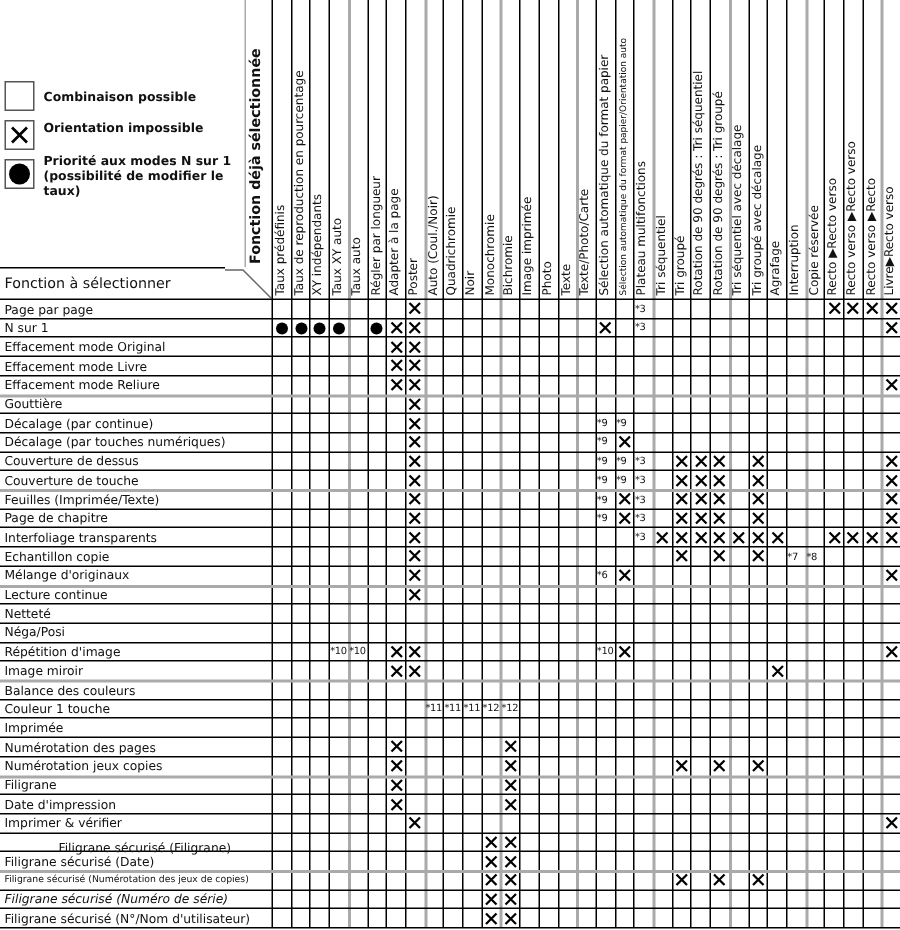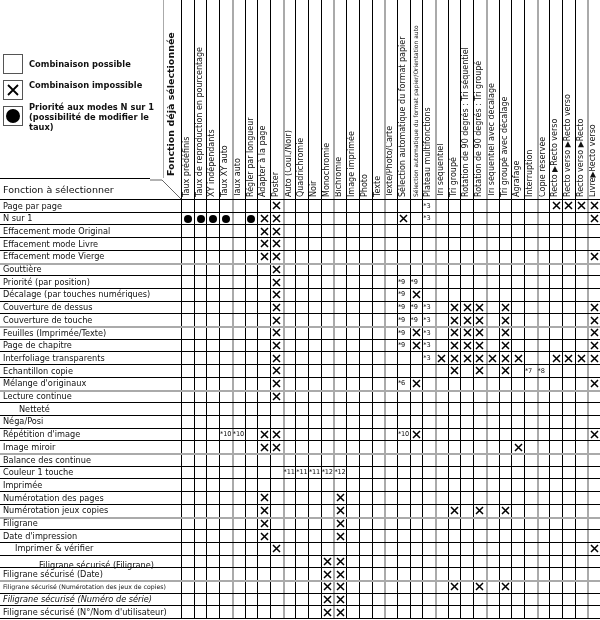--- a/index.html
+++ b/index.html
@@ -32,21 +32,21 @@
 
 <div class="legend">
   <div class="legend-box" style="top:54px;"></div>
   <div class="legend-text" style="top:59px;">Combinaison possible</div>
 
   <div class="legend-box" style="top:80px;">
     <svg width="14" height="14" viewBox="0 0 14 14">
         <path d="M2 2 L12 12 M12 2 L2 12" stroke="#000" stroke-width="1.8"></path>
       </svg>
   </div>
-  <div class="legend-text" style="top:80px;">Combinaison impossible</div>
+  <div class="legend-text" style="top:80px;">Orientation impossible</div>
 
   <div class="legend-box" style="top:106px;">
     <span class="dot" style="width:14px;height:14px;"></span>
   </div>
   <div class="legend-text" style="top:102px;">Priorité aux modes N sur 1 (possibilité de modifier le taux)</div>
 </div>
 
 <div class="corner-title">
   <span>Fonction déjà sélectionnée</span>
 </div>
@@ -304,21 +304,21 @@
     <div class="cell-mark" style="left: 258.2px; top: 238.1px; width: 11.7px; height: 11.7px;">
       <svg width="9" height="9" viewBox="0 0 9 9">
         <path d="M1 1 L8 8 M8 1 L1 8" stroke="#000" stroke-width="1.5"></path>
       </svg>
     </div>
     <div class="cell-mark" style="left: 270.9px; top: 238.1px; width: 11.7px; height: 11.7px;">
       <svg width="9" height="9" viewBox="0 0 9 9">
         <path d="M1 1 L8 8 M8 1 L1 8" stroke="#000" stroke-width="1.5"></path>
       </svg>
     </div>
-    <div class="row-label" style="top: 250.3px;">Effacement mode Vierge</div>
+    <div class="row-label" style="top: 250.3px;">Effacement mode Reliure</div>
     <div class="cell-mark" style="left: 258.2px; top: 250.8px; width: 11.7px; height: 11.7px;">
       <svg width="9" height="9" viewBox="0 0 9 9">
         <path d="M1 1 L8 8 M8 1 L1 8" stroke="#000" stroke-width="1.5"></path>
       </svg>
     </div>
     <div class="cell-mark" style="left: 270.9px; top: 250.8px; width: 11.7px; height: 11.7px;">
       <svg width="9" height="9" viewBox="0 0 9 9">
         <path d="M1 1 L8 8 M8 1 L1 8" stroke="#000" stroke-width="1.5"></path>
       </svg>
     </div>
@@ -326,21 +326,21 @@
       <svg width="9" height="9" viewBox="0 0 9 9">
         <path d="M1 1 L8 8 M8 1 L1 8" stroke="#000" stroke-width="1.5"></path>
       </svg>
     </div>
     <div class="row-label" style="top: 263px;">Gouttière</div>
     <div class="cell-mark" style="left: 270.9px; top: 263.5px; width: 11.7px; height: 11.7px;">
       <svg width="9" height="9" viewBox="0 0 9 9">
         <path d="M1 1 L8 8 M8 1 L1 8" stroke="#000" stroke-width="1.5"></path>
       </svg>
     </div>
-    <div class="row-label" style="top: 275.7px;">Priorité (par position)</div>
+    <div class="row-label" style="top: 275.7px;">Décalage (par continue)</div>
     <div class="cell-mark" style="left: 270.9px; top: 276.2px; width: 11.7px; height: 11.7px;">
       <svg width="9" height="9" viewBox="0 0 9 9">
         <path d="M1 1 L8 8 M8 1 L1 8" stroke="#000" stroke-width="1.5"></path>
       </svg>
     </div>
     <div class="cell-mark note" style="left: 397.9px; top: 276.2px; width: 16.7px; height: 11.7px;">*9</div>
     <div class="cell-mark note" style="left: 410.6px; top: 276.2px; width: 16.7px; height: 11.7px;">*9</div>
     <div class="row-label" style="top: 288.4px;">Décalage (par touches numériques)</div>
     <div class="cell-mark" style="left: 270.9px; top: 288.9px; width: 11.7px; height: 11.7px;">
       <svg width="9" height="9" viewBox="0 0 9 9">
@@ -598,21 +598,21 @@
       <svg width="9" height="9" viewBox="0 0 9 9">
         <path d="M1 1 L8 8 M8 1 L1 8" stroke="#000" stroke-width="1.5"></path>
       </svg>
     </div>
     <div class="row-label" style="top: 390px;">Lecture continue</div>
     <div class="cell-mark" style="left: 270.9px; top: 390.5px; width: 11.7px; height: 11.7px;">
       <svg width="9" height="9" viewBox="0 0 9 9">
         <path d="M1 1 L8 8 M8 1 L1 8" stroke="#000" stroke-width="1.5"></path>
       </svg>
     </div>
-    <div class="row-label" style="top: 402.7px; margin-left: 16px;">Netteté</div>
+    <div class="row-label" style="top: 402.7px;">Netteté</div>
     <div class="row-label" style="top: 415.4px;">Néga/Posi</div>
     <div class="row-label" style="top: 428.1px;">Répétition d'image</div>
     <div class="cell-mark note" style="left: 220.1px; top: 428.6px; width: 16.7px; height: 11.7px;">*10</div>
     <div class="cell-mark note" style="left: 232.8px; top: 428.6px; width: 16.7px; height: 11.7px;">*10</div>
     <div class="cell-mark" style="left: 258.2px; top: 428.6px; width: 11.7px; height: 11.7px;">
       <svg width="9" height="9" viewBox="0 0 9 9">
         <path d="M1 1 L8 8 M8 1 L1 8" stroke="#000" stroke-width="1.5"></path>
       </svg>
     </div>
     <div class="cell-mark" style="left: 270.9px; top: 428.6px; width: 11.7px; height: 11.7px;">
@@ -640,21 +640,21 @@
     <div class="cell-mark" style="left: 270.9px; top: 441.3px; width: 11.7px; height: 11.7px;">
       <svg width="9" height="9" viewBox="0 0 9 9">
         <path d="M1 1 L8 8 M8 1 L1 8" stroke="#000" stroke-width="1.5"></path>
       </svg>
     </div>
     <div class="cell-mark" style="left: 512.2px; top: 441.3px; width: 11.7px; height: 11.7px;">
       <svg width="9" height="9" viewBox="0 0 9 9">
         <path d="M1 1 L8 8 M8 1 L1 8" stroke="#000" stroke-width="1.5"></path>
       </svg>
     </div>
-    <div class="row-label" style="top: 453.5px;">Balance des continue</div>
+    <div class="row-label" style="top: 453.5px;">Balance des couleurs</div>
     <div class="row-label" style="top: 466.2px;">Couleur 1 touche</div>
     <div class="cell-mark note" style="left: 283.6px; top: 466.7px; width: 16.7px; height: 11.7px;">*11</div>
     <div class="cell-mark note" style="left: 296.3px; top: 466.7px; width: 16.7px; height: 11.7px;">*11</div>
     <div class="cell-mark note" style="left: 309px; top: 466.7px; width: 16.7px; height: 11.7px;">*11</div>
     <div class="cell-mark note" style="left: 321.7px; top: 466.7px; width: 16.7px; height: 11.7px;">*12</div>
     <div class="cell-mark note" style="left: 334.4px; top: 466.7px; width: 16.7px; height: 11.7px;">*12</div>
     <div class="row-label" style="top: 478.9px;">Imprimée</div>
     <div class="row-label" style="top: 491.6px;">Numérotation des pages</div>
     <div class="cell-mark" style="left: 258.2px; top: 492.1px; width: 11.7px; height: 11.7px;">
       <svg width="9" height="9" viewBox="0 0 9 9">
@@ -707,21 +707,21 @@
     <div class="cell-mark" style="left: 258.2px; top: 530.2px; width: 11.7px; height: 11.7px;">
       <svg width="9" height="9" viewBox="0 0 9 9">
         <path d="M1 1 L8 8 M8 1 L1 8" stroke="#000" stroke-width="1.5"></path>
       </svg>
     </div>
     <div class="cell-mark" style="left: 334.4px; top: 530.2px; width: 11.7px; height: 11.7px;">
       <svg width="9" height="9" viewBox="0 0 9 9">
         <path d="M1 1 L8 8 M8 1 L1 8" stroke="#000" stroke-width="1.5"></path>
       </svg>
     </div>
-    <div class="row-label" style="top: 542.4px; margin-left: 12px;">Imprimer &amp; vérifier</div>
+    <div class="row-label" style="top: 542.4px;">Imprimer &amp; vérifier</div>
     <div class="cell-mark" style="left: 270.9px; top: 542.9px; width: 11.7px; height: 11.7px;">
       <svg width="9" height="9" viewBox="0 0 9 9">
         <path d="M1 1 L8 8 M8 1 L1 8" stroke="#000" stroke-width="1.5"></path>
       </svg>
     </div>
     <div class="cell-mark" style="left: 588.4px; top: 542.9px; width: 11.7px; height: 11.7px;">
       <svg width="9" height="9" viewBox="0 0 9 9">
         <path d="M1 1 L8 8 M8 1 L1 8" stroke="#000" stroke-width="1.5"></path>
       </svg>
     </div>

